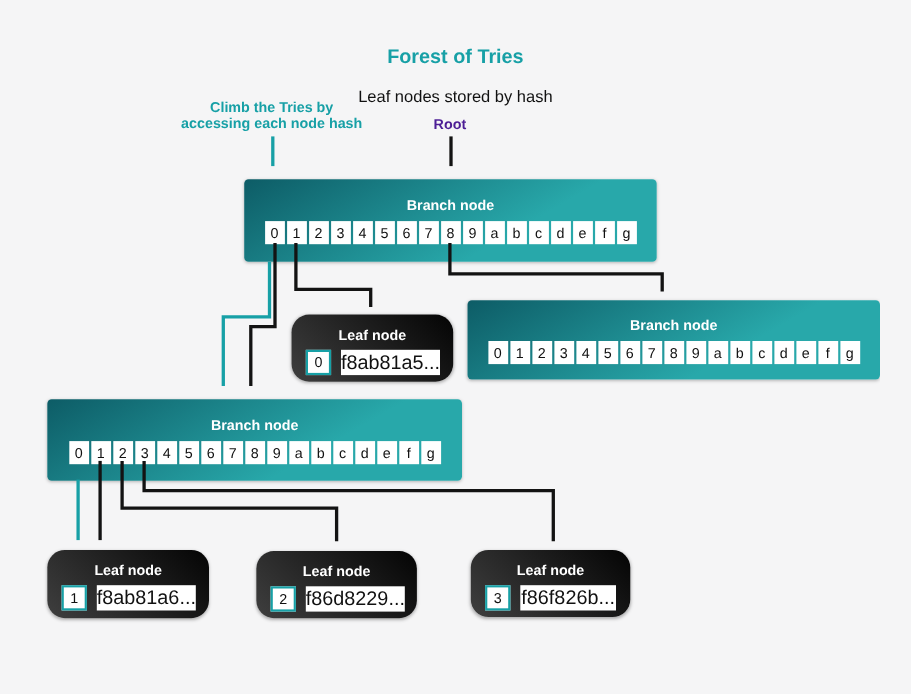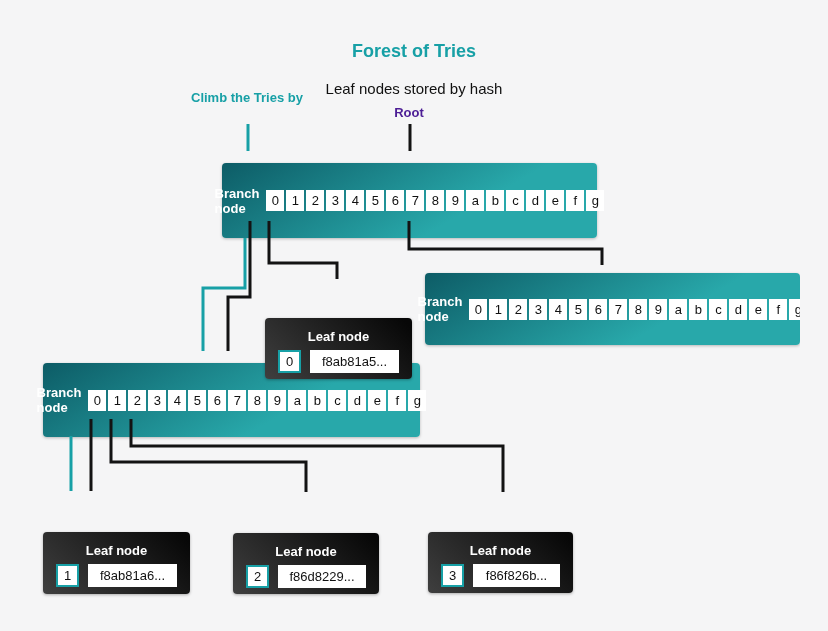--- a/index.html
+++ b/index.html
@@ -16,53 +16,54 @@
   .title{font-size:18px;font-weight:bold;color:var(--accent);}
   .subtitle{font-size:15px;color:#111;margin-top:18px;}
 
   .annotation{position:absolute;text-align:center;font-size:13px;font-weight:bold;line-height:14px;z-index:2;}
   .annotation.teal{color:var(--accent);}
   .annotation.black{color:#4c1d95;}
 
   .branch{position:absolute;border-radius:4px;z-index:1;
     background:linear-gradient(150deg,var(--branch-dark) 0%,var(--branch-light) 65%);
     box-shadow:0 1px 3px rgba(0,0,0,.25);
-    display:flex;flex-direction:row;align-items:center;justify-content:center;gap:7px;}
+    display:flex;flex-direction:column;align-items:center;justify-content:center;gap:7px;}
   .branch-label{color:#fff;font-size:13px;font-weight:bold;}
   .cell-row{display:flex;gap:2px;justify-content:center;}
   .cell{width:18px;height:21px;background:var(--cell-bg);color:var(--cell-text);
     font-size:13px;display:flex;align-items:center;justify-content:center;}
 
-  .leaf{position:absolute;border-radius:4px;z-index:1;
+  .leaf{position:absolute;border-radius:16px;z-index:1;
     background:linear-gradient(45deg,var(--leaf-light) 0%,var(--leaf-dark) 95%);
-    box-shadow:0 1px 3px rgba(0,0,0,.3);margin-top:32px;}
+    box-shadow:0 1px 3px rgba(0,0,0,.3);}
   .leaf-label{color:#fff;font-size:13px;font-weight:bold;text-align:center;margin:11px 0 6px;}
   .leaf-row{display:flex;align-items:center;gap:9px;padding:0 13px;}
   .leaf-index{width:23px;height:23px;border:2px solid var(--accent);background:#fff;color:#111;
     font-size:13px;display:flex;align-items:center;justify-content:center;flex:0 0 auto;}
-  .leaf-hash{flex:1;height:23px;background:#fff;color:#111;font-size:13px;
+  .leaf-hash{flex:1;height:23px;background:#fff;color:#111;font-size:18px;
     display:flex;align-items:center;justify-content:center;}
 
   svg.arrows{position:absolute;left:0;top:0;z-index:3;pointer-events:none;}
   svg.arrows path{fill:none;stroke-width:3;}
   .st{stroke:var(--accent);}
   .sb{stroke:var(--arrow-black);}
 </style>
 </head>
 <body>
 
 <div class="canvas">
 
   <div class="header">
     <div class="title">Forest of Tries</div>
     <div class="subtitle">Leaf nodes stored by hash</div>
   </div>
 
   <div class="annotation teal" style="left:97px;top:91px;width:300px;">
     <div>Climb the Tries by</div>
+    <div>accessing each node hash</div>
   </div>
 
   <div class="annotation black" style="left:359px;top:106px;width:100px;">Root</div>
 
   <div class="branch" style="left:222px;top:163px;width:375px;height:75px;">
     <div class="branch-label">Branch node</div>
     <div class="cell-row">
         <span class="cell">0</span>
         <span class="cell">1</span>
         <span class="cell">2</span>

